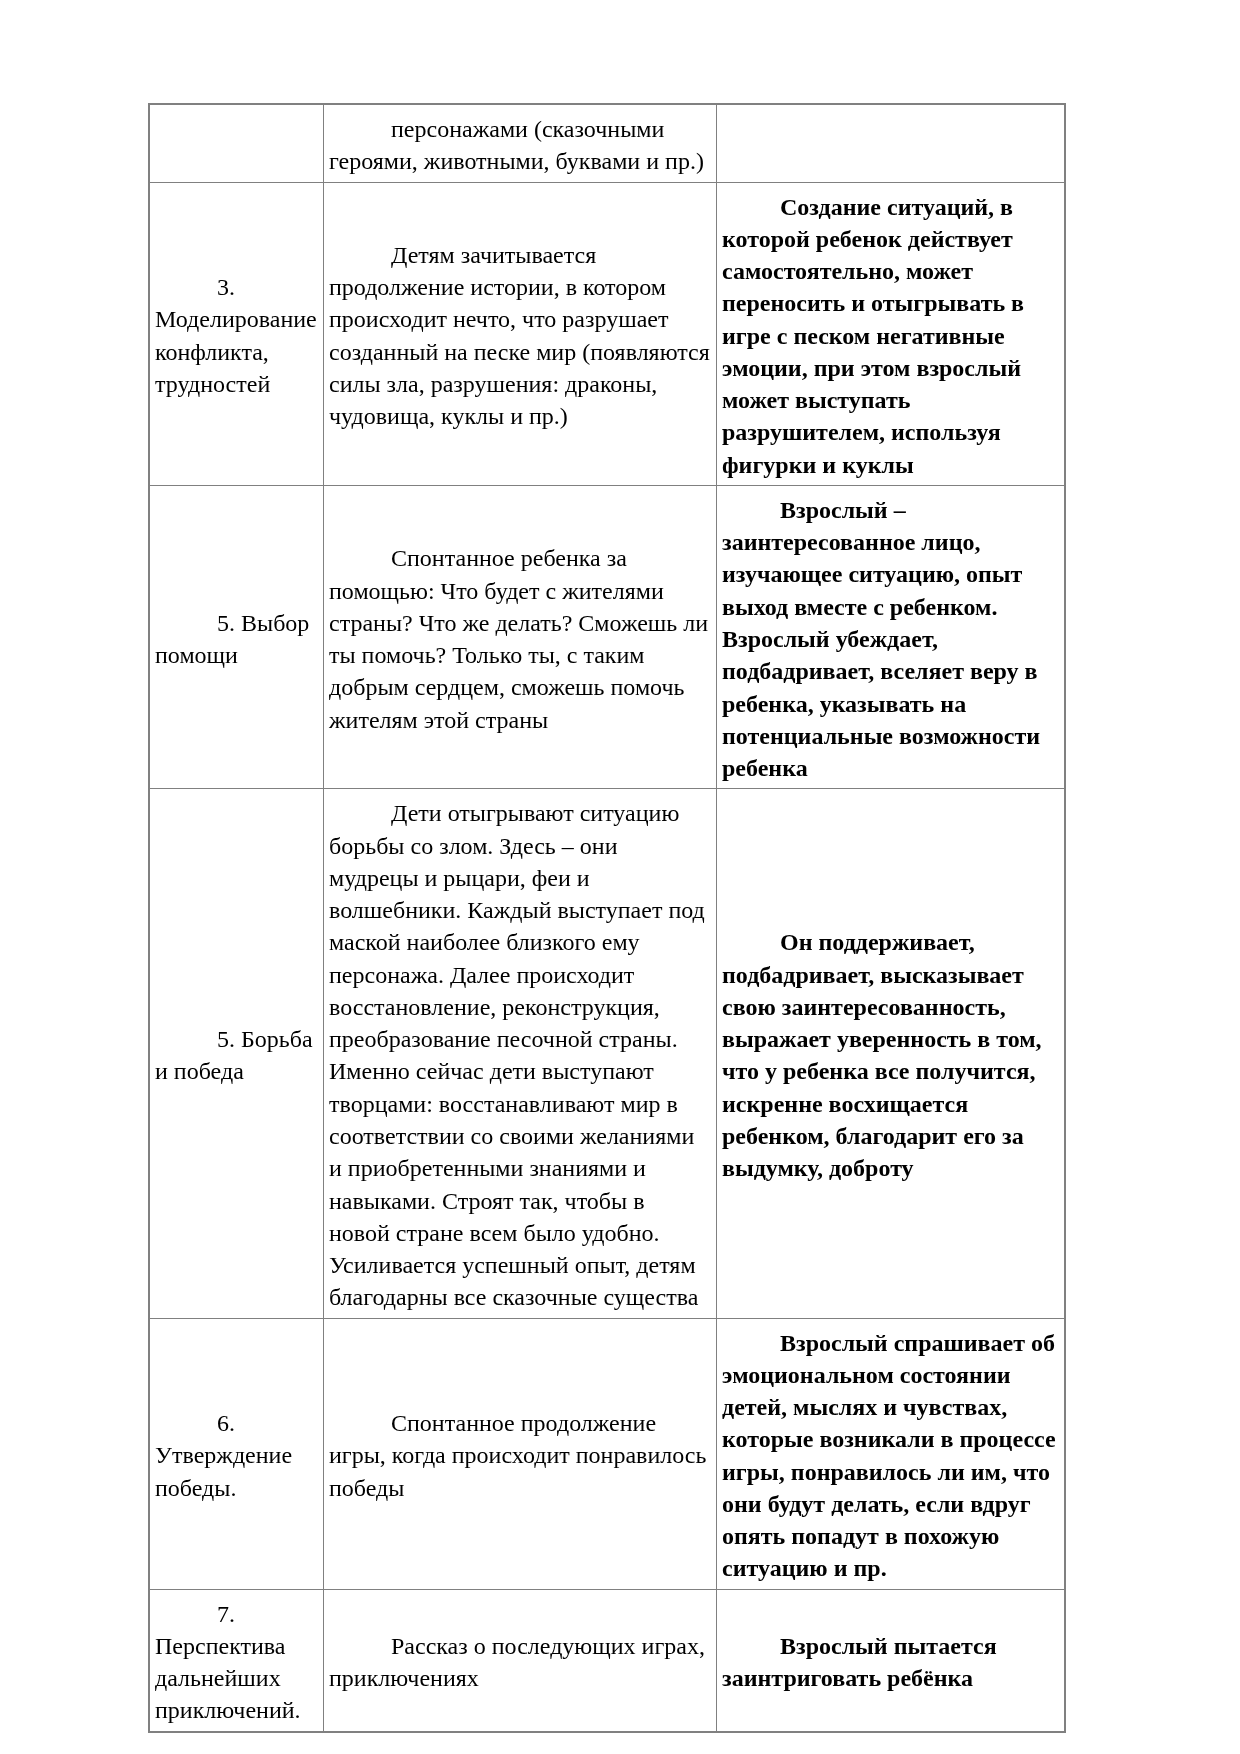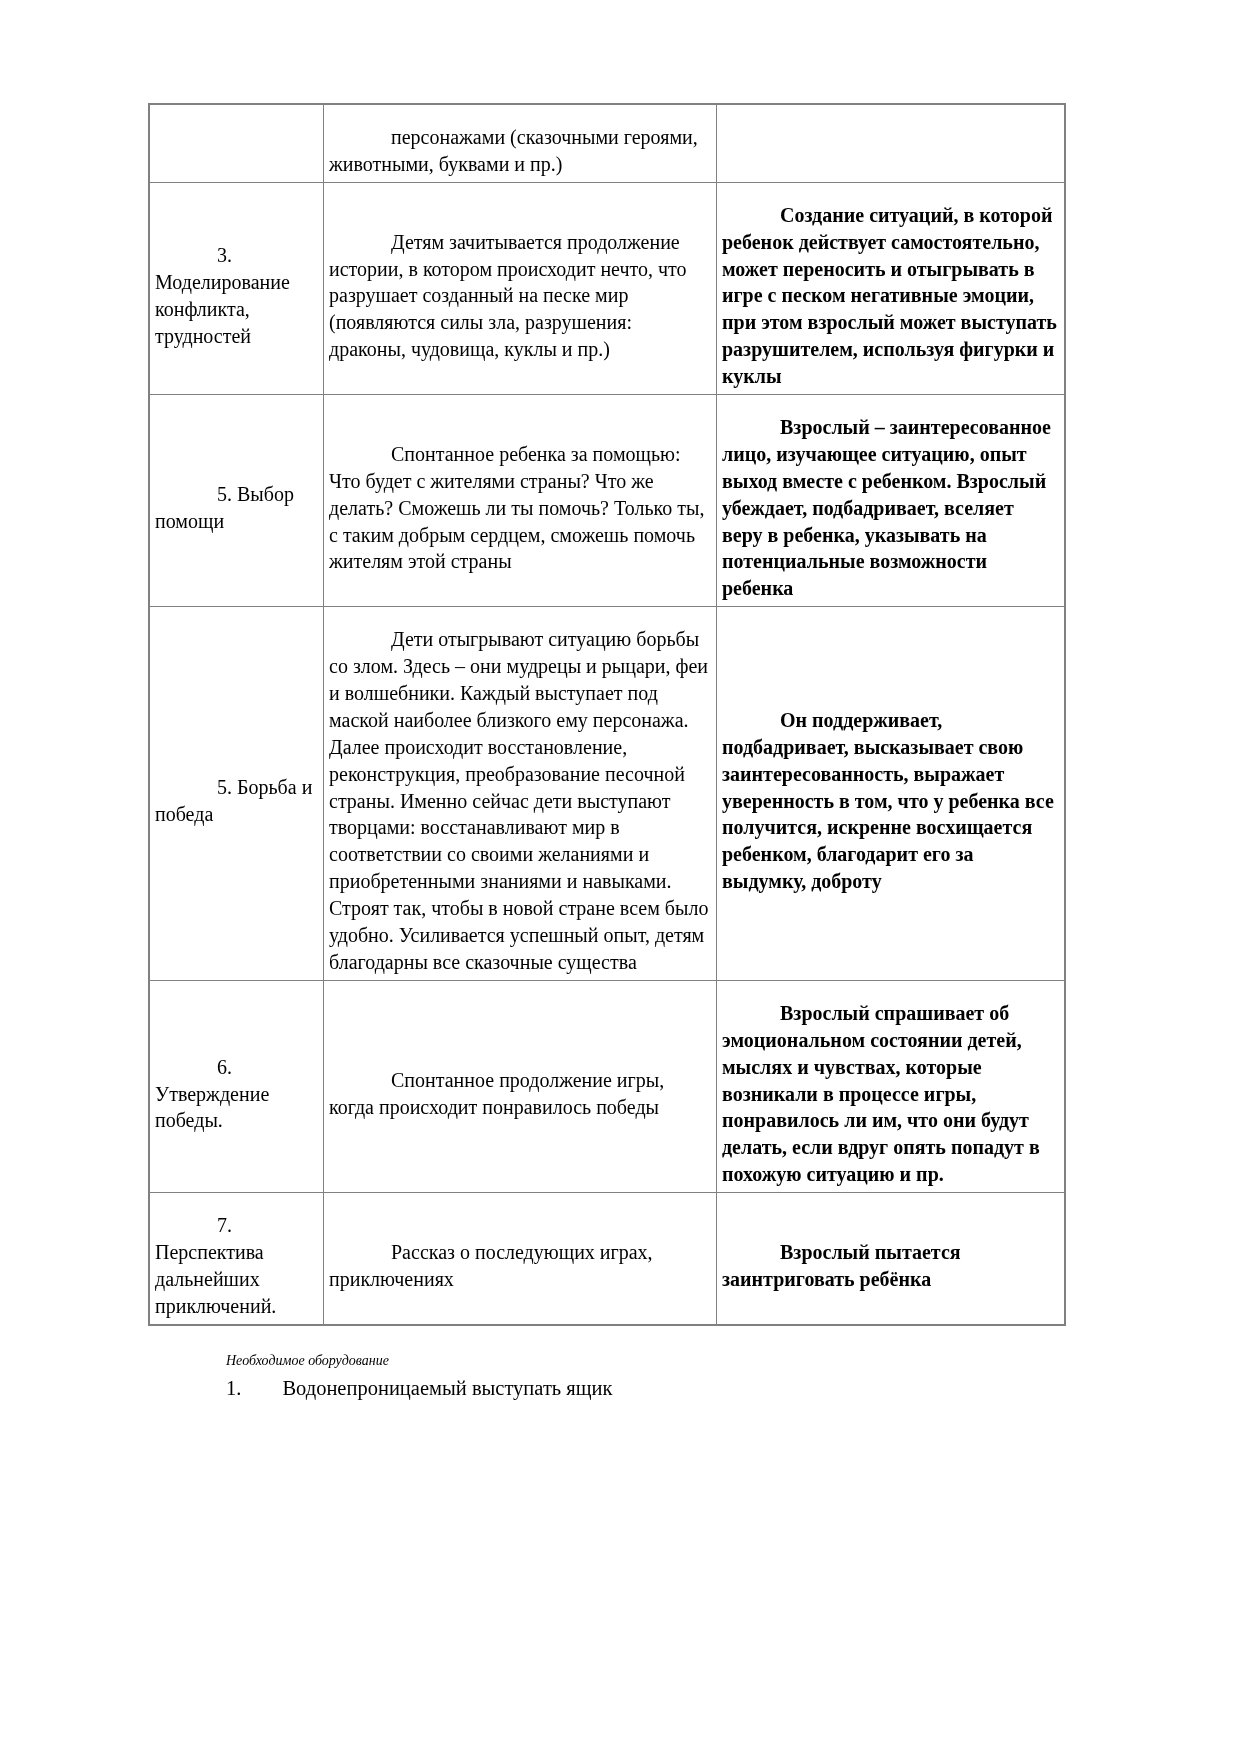--- a/index.html
+++ b/index.html
@@ -31,22 +31,22 @@
   
   table.stages {
     border-collapse: collapse;
     width: 890px;
     table-layout: fixed;
     border: 2px solid #808080;
   }
   table.stages td {
     border: 1px solid #808080;
     vertical-align: middle;
-    padding: 19px 5px 4px 5px;
-    font-size: 20px;
+    padding: 8px 5px 4px 5px;
+    font-size: 24px;
     line-height: 1.345;
   }
   table.stages tr > td:nth-child(1) { width: 163px; }
   table.stages tr > td:nth-child(2) { width: 382px; }
   table.stages tr > td:nth-child(3) { width: 337px; font-weight: bold; }
 
   
   .cellpar {
     text-indent: 44px;
     text-align: left;

